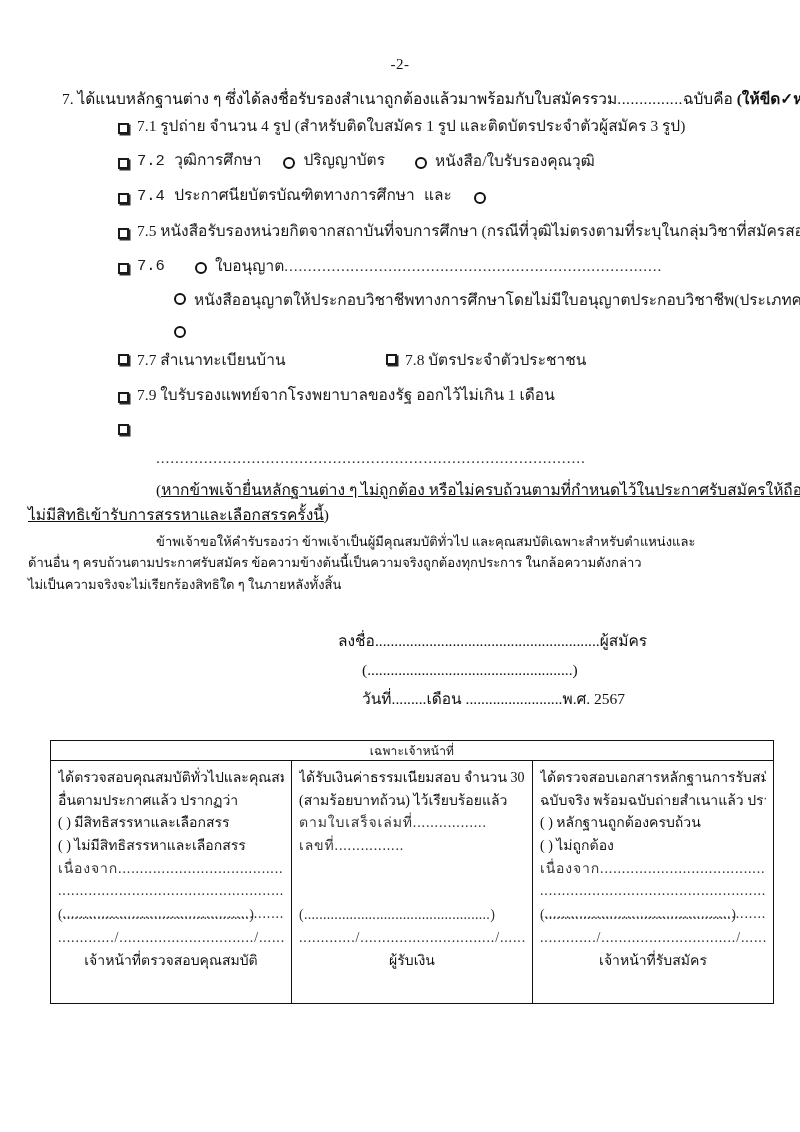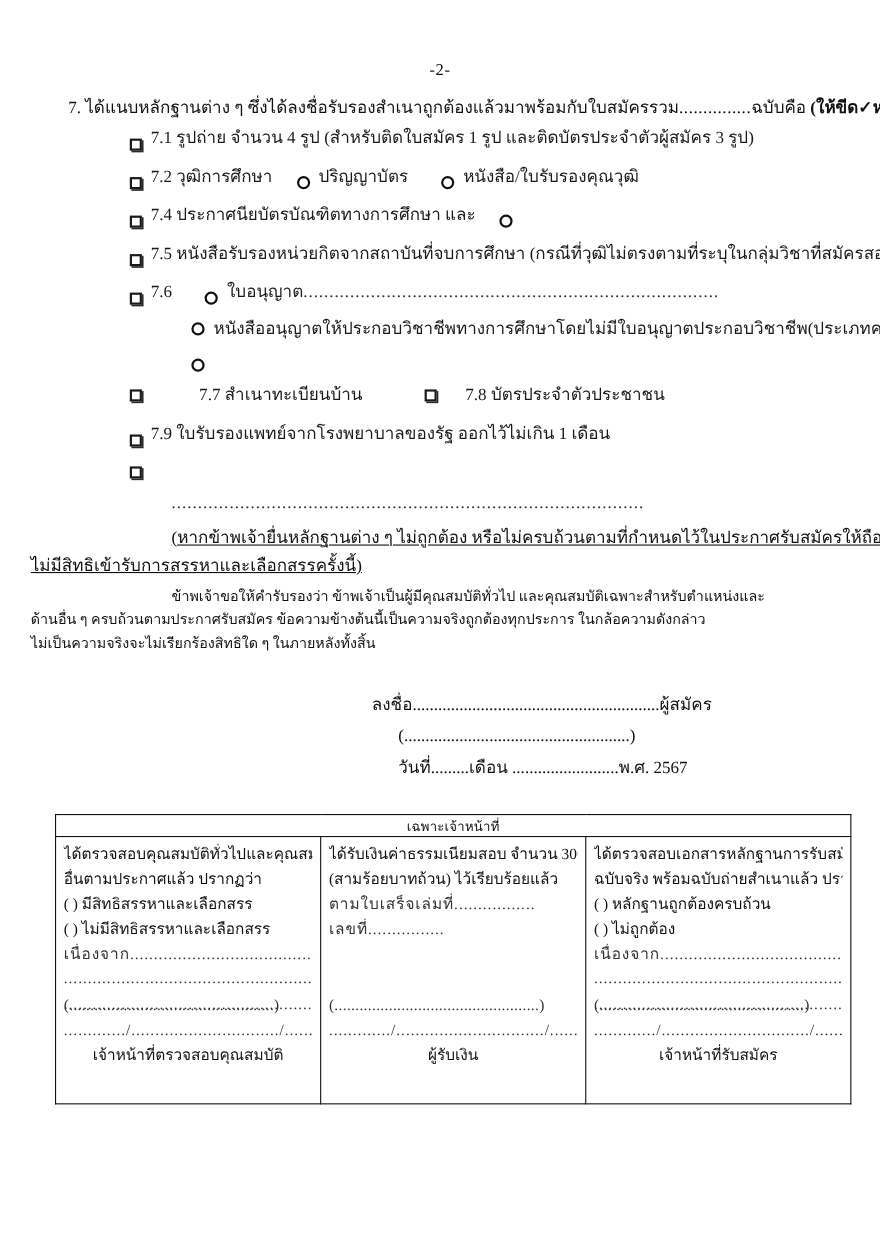--- a/index.html
+++ b/index.html
@@ -49,21 +49,21 @@
   }
 
   
   .checklist {
     margin: 0;
     padding: 0 0 0 90px;
     list-style: none;
   }
   .check-row {
     display: flex;
-    align-items: flex-end;
+    align-items: center;
     margin-bottom: 14px;
     font-size: 15.5px;
     line-height: 1.35;
     white-space: nowrap;
   }
   .check-row.tight {
     margin-bottom: 13px;
   }
 
   
@@ -87,21 +87,21 @@
     border: 2.2px solid #101010;
     border-radius: 50%;
     box-sizing: border-box;
     margin: 3px 5px 0 0;
     flex: 0 0 auto;
     background: #fff;
   }
   .rcircle.gap-left { margin-left: 8px; }
 
   .lbl { display: inline-block; }
-  .lbl.pad-r { padding-right: 22px; }
+  .lbl.pad-r { padding-right: 22px; font-family: Liberation Mono, monospace; }
   .lbl.pad-l { padding-left: 3px; }
 
   
   .sub-list {
     margin: 0;
     padding: 0 0 0 56px;
     list-style: none;
   }
   .sub-row {
     display: flex;
@@ -110,22 +110,22 @@
     font-size: 15.5px;
     line-height: 1.35;
     white-space: nowrap;
   }
 
   
   .two-col {
     display: flex;
     align-items: flex-start;
   }
-  .two-col .col-a { width: 268px; flex: 0 0 auto; display: flex; align-items: flex-start; gap: 44px; }
-  .two-col .col-b { display: flex; align-items: flex-start; gap: 18px; }
+  .two-col .col-a { width: 268px; flex: 0 0 auto; display: flex; align-items: flex-start; }
+  .two-col .col-b { display: flex; align-items: flex-start; }
 
   
   .dot-line {
     font-size: 15.5px;
     letter-spacing: 0.9px;
     color: #333;
     overflow: hidden;
     white-space: nowrap;
   }
   .dots-row {

